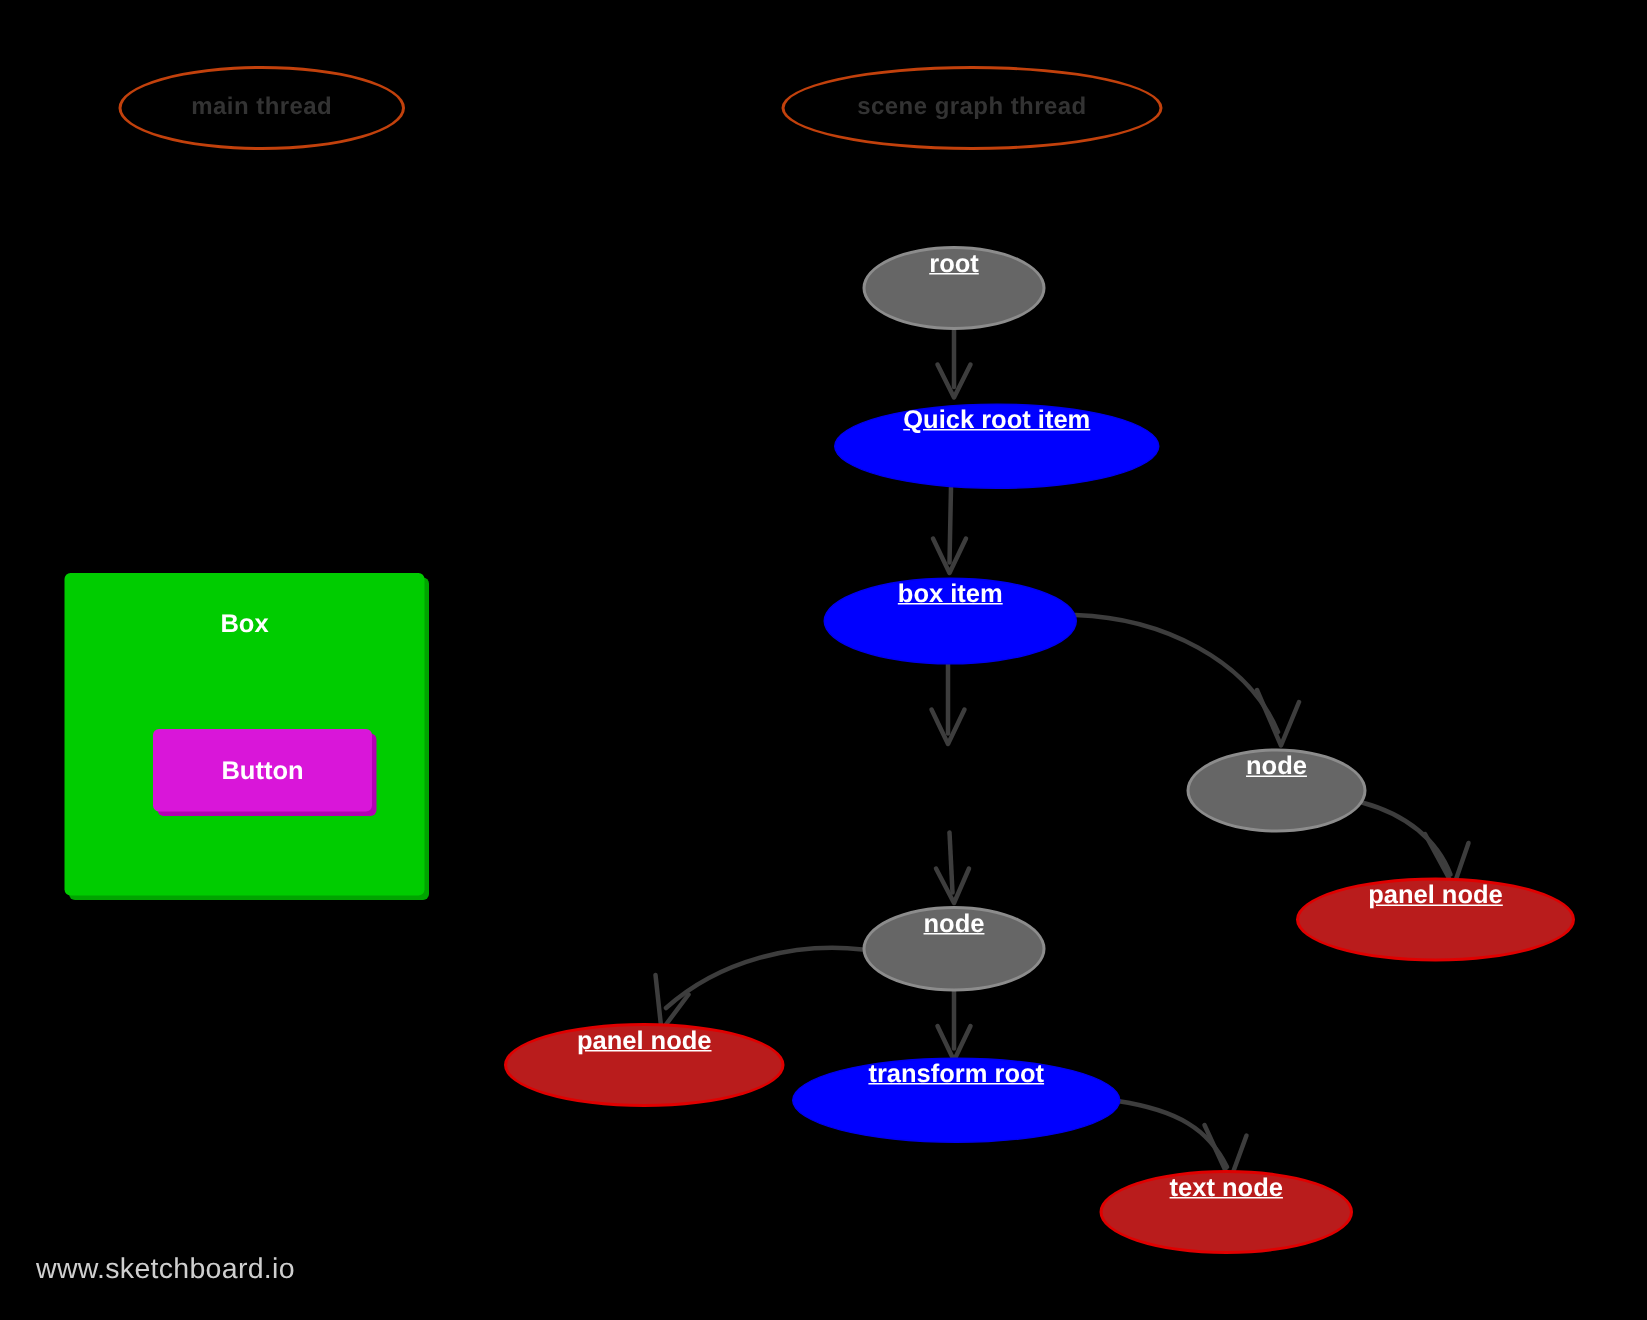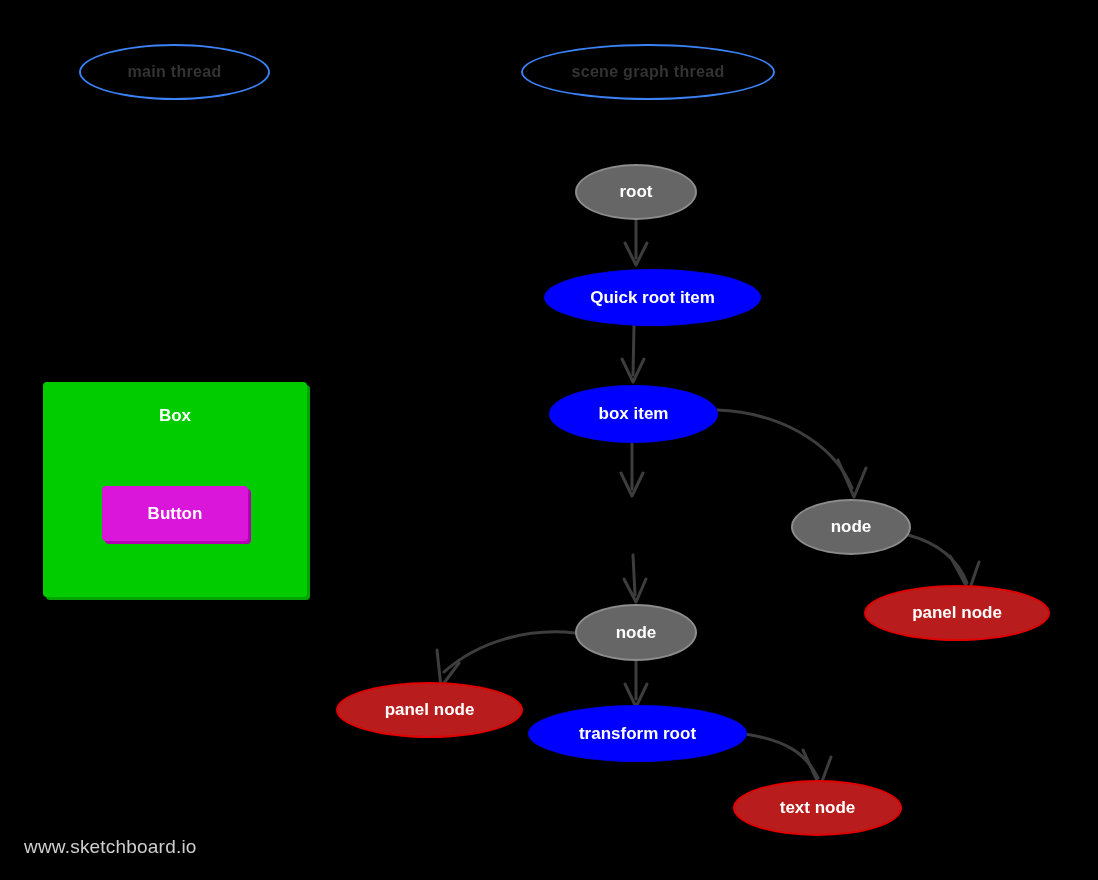--- a/index.html
+++ b/index.html
@@ -23,43 +23,44 @@
     height: 880px;
     pointer-events: none;
   }
 
   
   .thread-label {
     position: absolute;
     display: flex;
     align-items: center;
     justify-content: center;
-    border: 2px solid #3b82f6;
+    border: 2px solid #c2410c;
     border-radius: 50%;
     box-sizing: border-box;
     color: #333333;
     font-size: 16px;
     font-weight: bold;
     letter-spacing: 0.3px;
     white-space: nowrap;
   }
 
   
   .node {
     position: absolute;
     display: flex;
-    align-items: center;
+    align-items: flex-start;
     justify-content: center;
     border-radius: 50%;
     box-sizing: border-box;
     color: #ffffff;
     font-size: 17px;
     font-weight: bold;
     white-space: nowrap;
     text-align: center;
+    text-decoration: underline;
   }
   .node.gray {
     background: #666666;
     border: 2px solid #8c8c8c;
   }
   .node.blue {
     background: #0000ff;
     border: 1px solid #0000ee;
   }
   .node.red {
@@ -162,32 +163,32 @@
   </svg>
 
   <div class="thread-label" style="left:79px; top:44px; width:191px; height:56px;">
     <span>main thread</span>
   </div>
 
   <div class="thread-label" style="left:521px; top:44px; width:254px; height:56px;">
     <span>scene graph thread</span>
   </div>
 
-  <div class="widget widget-box" style="left:43px; top:382px; width:264px; height:215px;">
+  <div class="widget widget-box" style="left:43px; top:382px; width:240px; height:215px;">
     <span class="widget-title">Box</span>
     <div class="widget widget-button" style="left:59px; top:104px; width:146px; height:55px;">
       <span>Button</span>
     </div>
   </div>
 
   <div class="node gray" style="left:575px; top:164px; width:122px; height:56px;">
     <span>root</span>
   </div>
 
-  <div class="node blue" style="left:544px; top:269px; width:217px; height:57px;">
+  <div class="node blue" style="left:556px; top:269px; width:217px; height:57px;">
     <span>Quick root item</span>
   </div>
 
   <div class="node blue" style="left:549px; top:385px; width:169px; height:58px;">
     <span>box item</span>
   </div>
 
 
   <div class="node gray" style="left:791px; top:499px; width:120px; height:56px;">
     <span>node</span>

